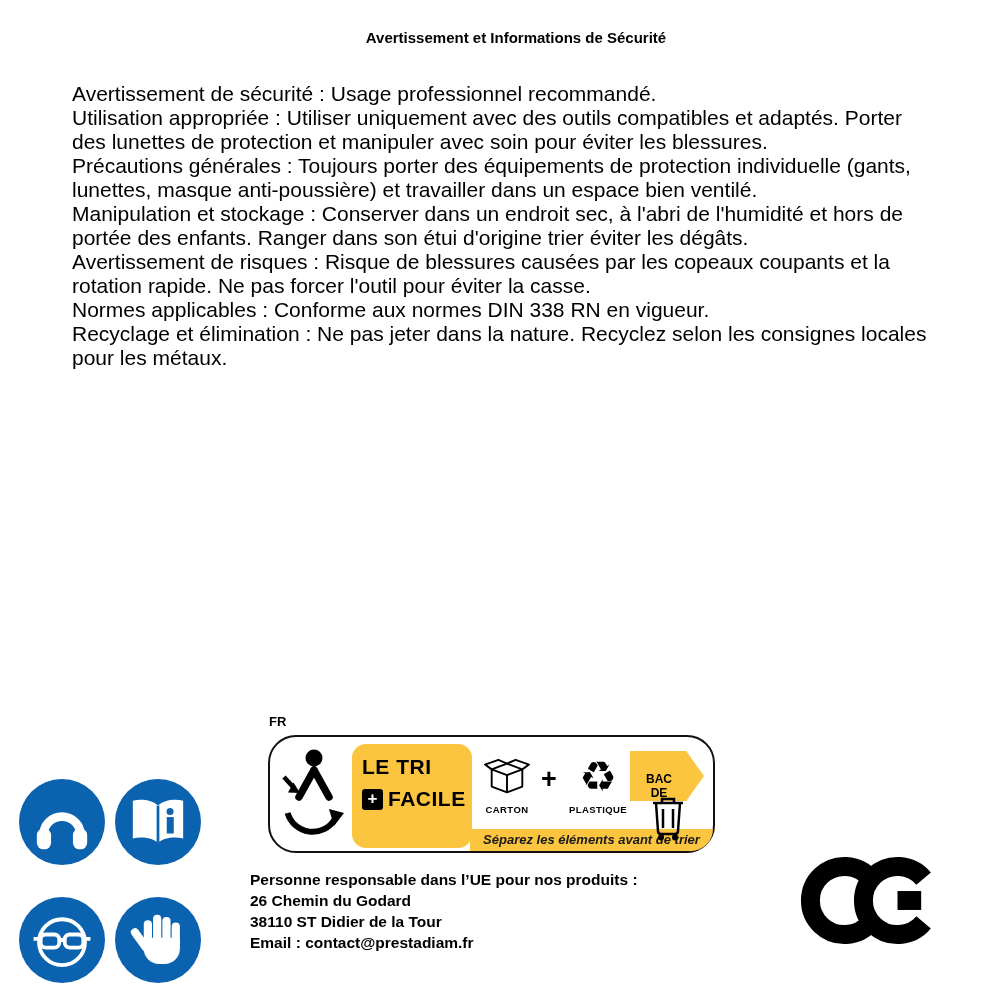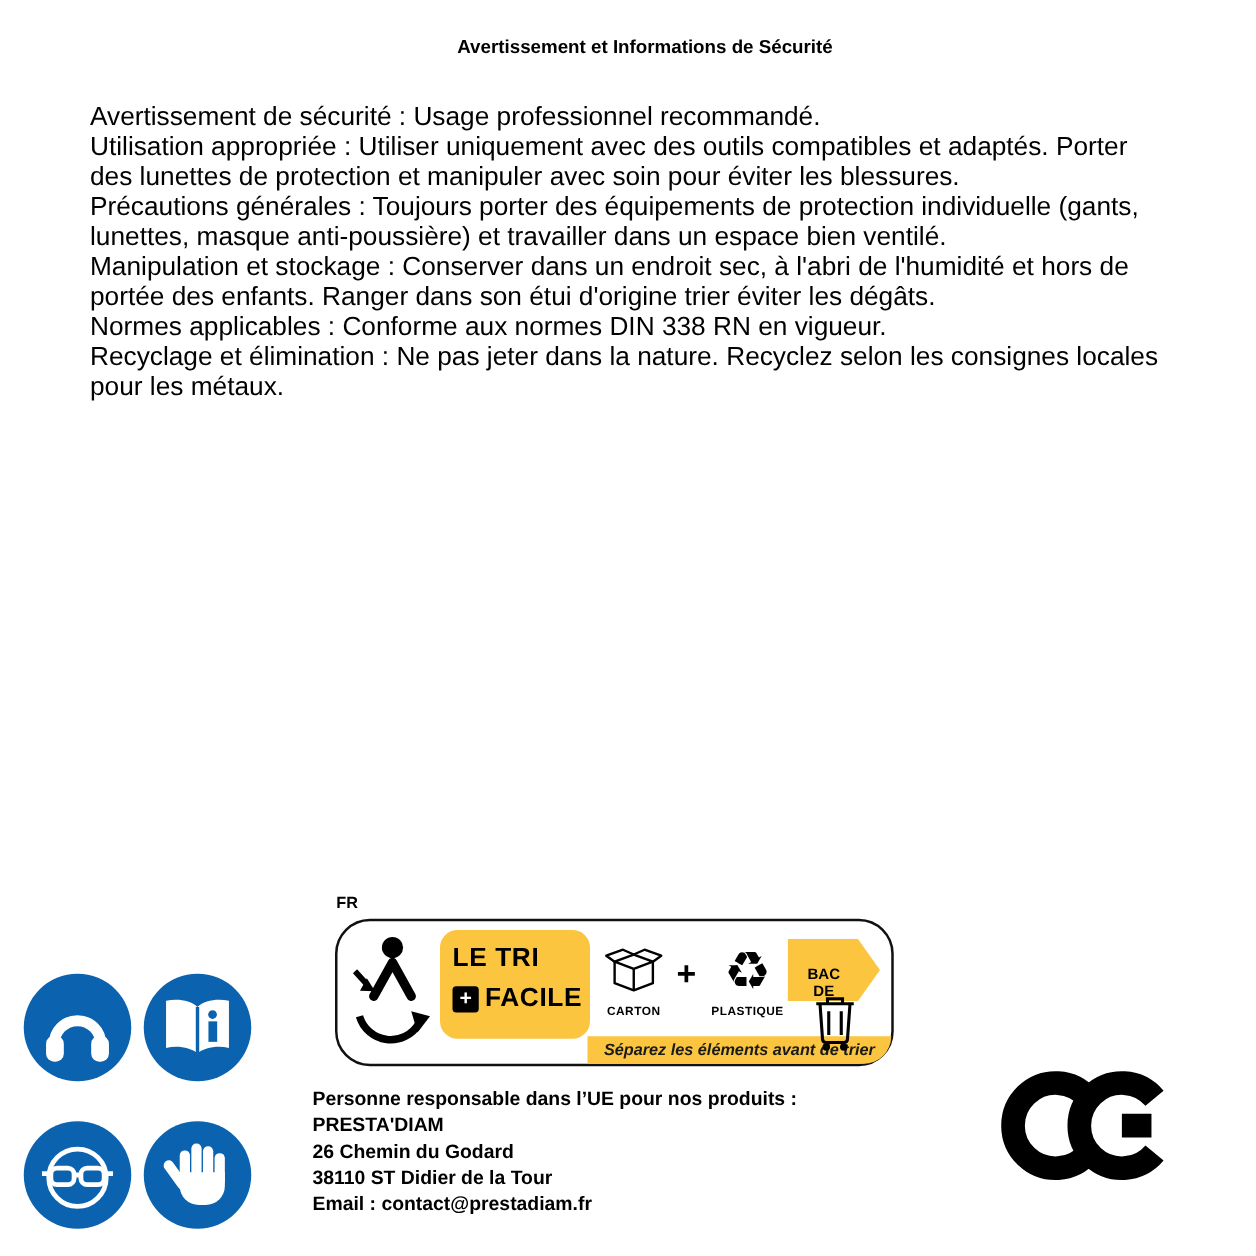--- a/index.html
+++ b/index.html
@@ -61,21 +61,21 @@
     width: 447px; height: 118px;
     border: 2px solid #111;
     border-radius: 28px;
     background: #fff;
     box-sizing: border-box;
   }
   .triman { position: absolute; left: 8px; top: 10px; width: 68px; height: 94px; }
   .tri-yellow {
     position: absolute;
     left: 82px; top: 7px;
-    width: 120px; height: 87px;
+    width: 120px; height: 104px;
     background: var(--label-yellow, #fbc540);
     border-radius: 14px;
     box-sizing: border-box;
     padding: 11px 0 0 10px;
   }
   .tri-line1 { font-size: 21px; font-weight: bold; letter-spacing: 0.5px; }
   .tri-line2 { display: flex; align-items: center; gap: 5px; margin-top: 8px; }
   .plus-square {
     width: 21px; height: 21px;
     background: #000; color: #fff;
@@ -136,20 +136,21 @@
 
 <div class="page">
 
   <div class="title">Avertissement et Informations de Sécurité</div>
 
   <div class="body-text">
     <p>Avertissement de sécurité : Usage professionnel recommandé.</p>
     <p>Utilisation appropriée : Utiliser uniquement avec des outils compatibles et adaptés. Porter des lunettes de protection et manipuler avec soin pour éviter les blessures.</p>
     <p>Précautions générales : Toujours porter des équipements de protection individuelle (gants, lunettes, masque anti-poussière) et travailler dans un espace bien ventilé.</p>
     <p>Manipulation et stockage : Conserver dans un endroit sec, à l'abri de l'humidité et hors de portée des enfants. Ranger dans son étui d'origine trier éviter les dégâts.</p>
+    <p>Avertissement de risques : Risque de blessures causées par les copeaux coupants et la rotation rapide. Ne pas forcer l'outil pour éviter la casse.</p>
     <p>Normes applicables : Conforme aux normes DIN 338 RN en vigueur.</p>
     <p>Recyclage et élimination : Ne pas jeter dans la nature. Recyclez selon les consignes locales pour les métaux.</p>
   </div>
 
   <div class="picto-grid">
     <div class="picto">
       <svg viewBox="0 0 64 64">
         <path d="M15 44 a17 17 0 0 1 34 0" fill="none" stroke="#fff" stroke-width="8"></path>
         <rect x="9" y="38" width="13" height="19" rx="6" fill="#fff"></rect>
         <rect x="42" y="38" width="13" height="19" rx="6" fill="#fff"></rect>
@@ -245,21 +246,20 @@
       </g>
       <circle cx="13" cy="46.5" r="3" fill="#000"></circle>
       <circle cx="27" cy="46.5" r="3" fill="#000"></circle>
     </svg>
 
     <div class="tri-footer">Séparez les éléments avant de trier</div>
   </div>
 
   <div class="address">
     <div>Personne responsable dans l’UE pour nos produits :</div>
-    <div>PRESTA'DIAM</div>
     <div>26 Chemin du Godard</div>
     <div>38110 ST Didier de la Tour</div>
     <div>Email : contact@prestadiam.fr</div>
   </div>
 
   <svg class="ce" viewBox="0 0 150 100">
     <g fill="none" stroke="#000" stroke-width="20">
       <path d="M74.58 26.86 A36 36 0 1 0 74.58 73.14"></path>
       <path d="M130.58 26.86 A36 36 0 1 0 130.58 73.14"></path>
       <path d="M103 50 H128"></path>

